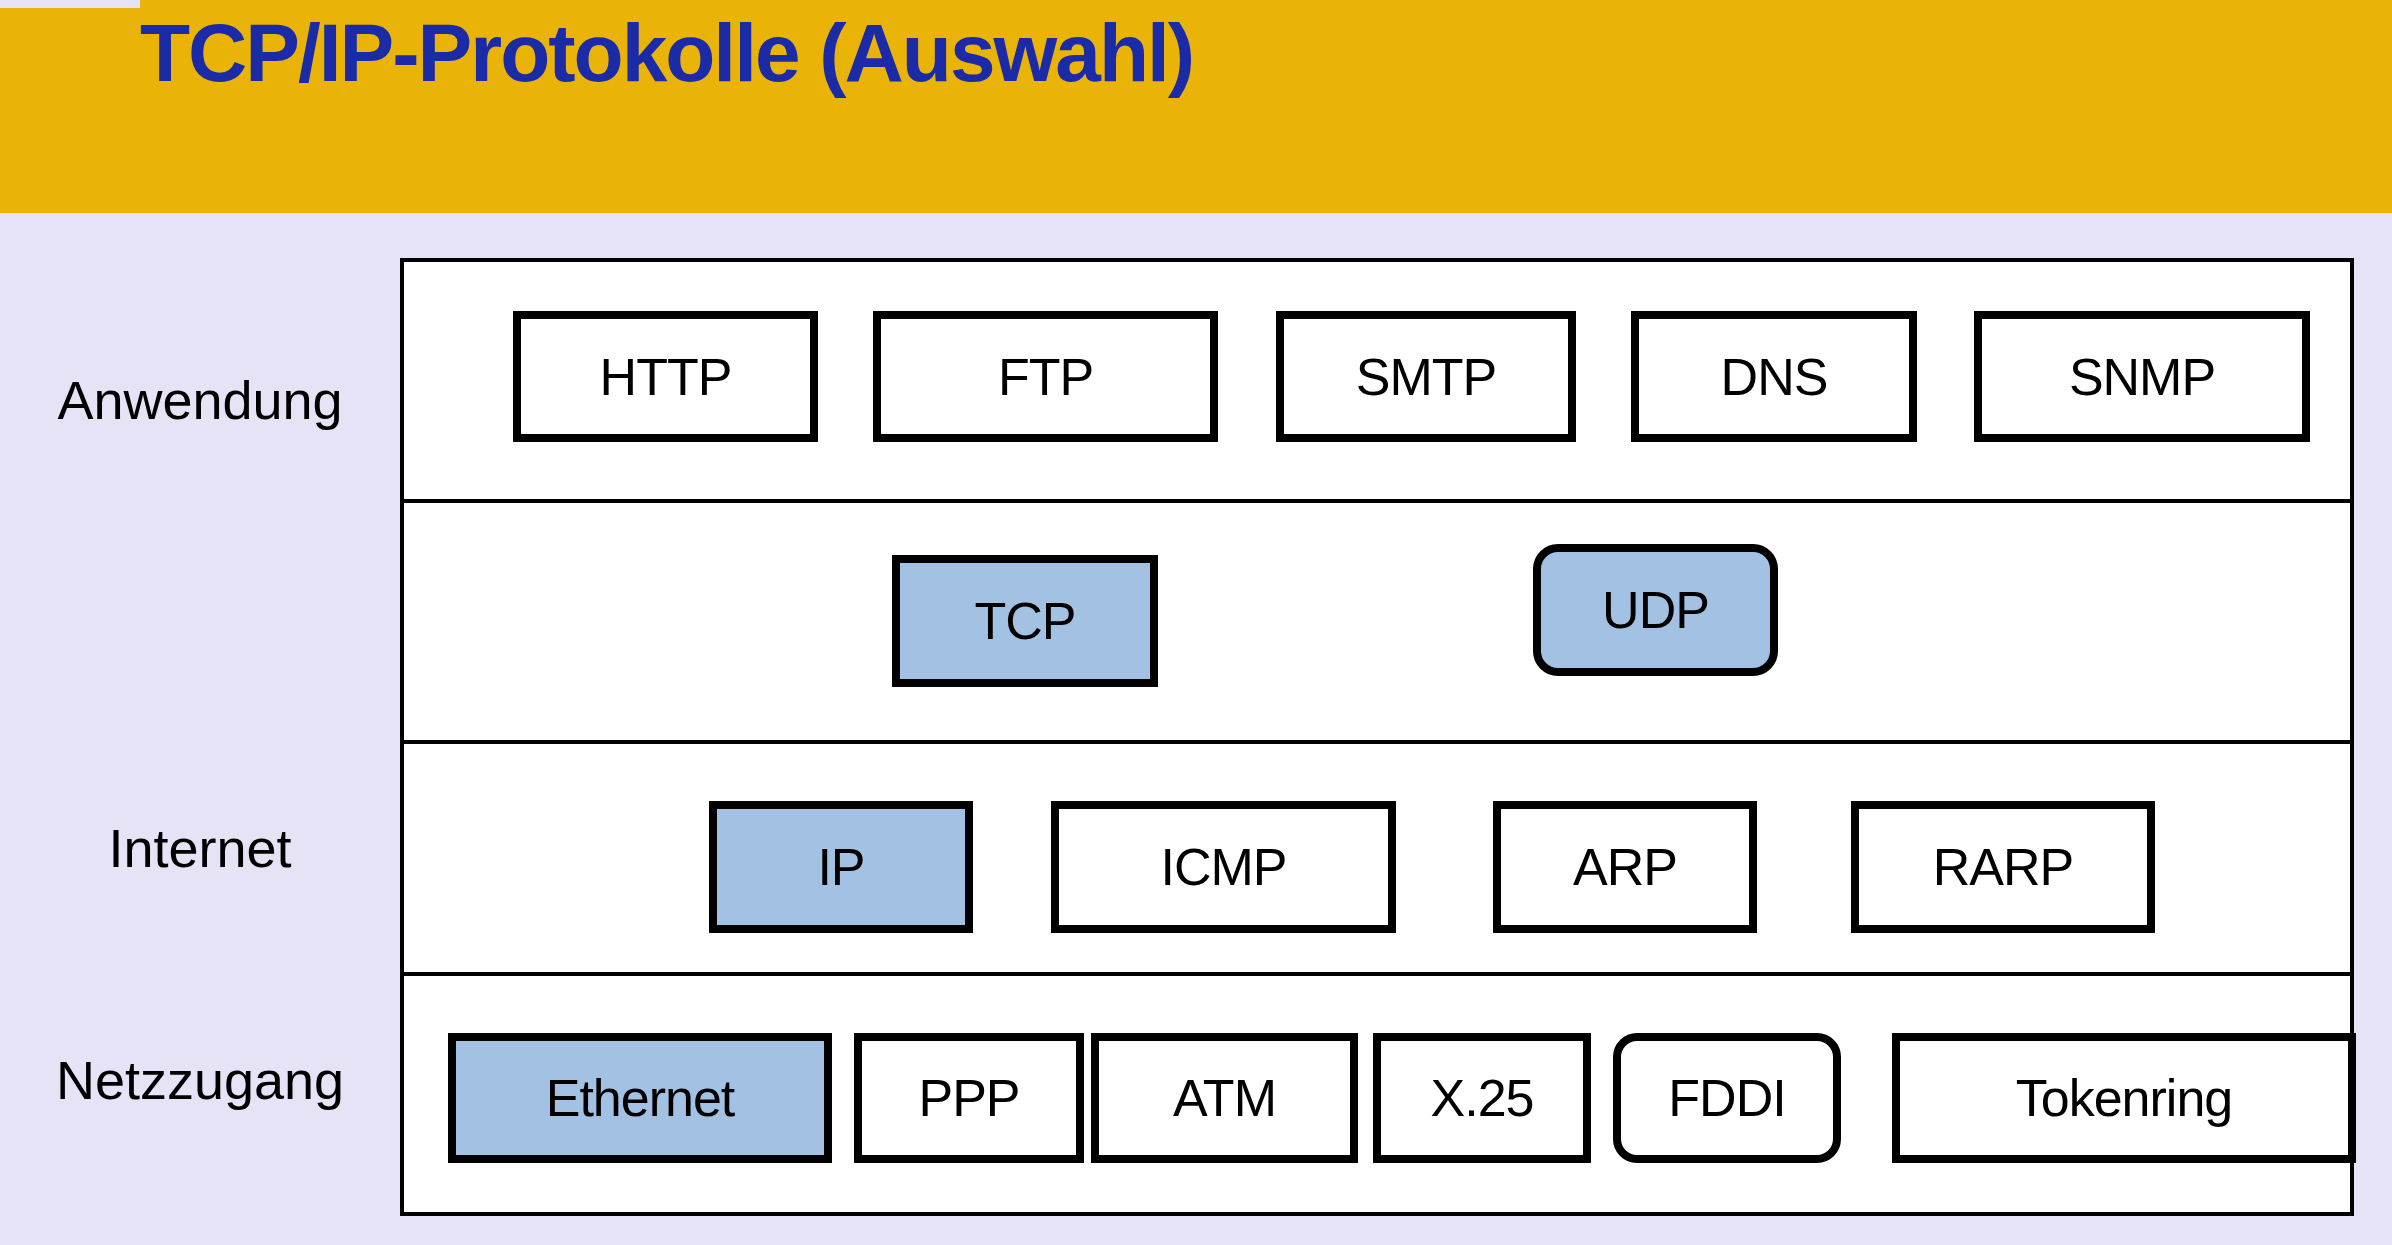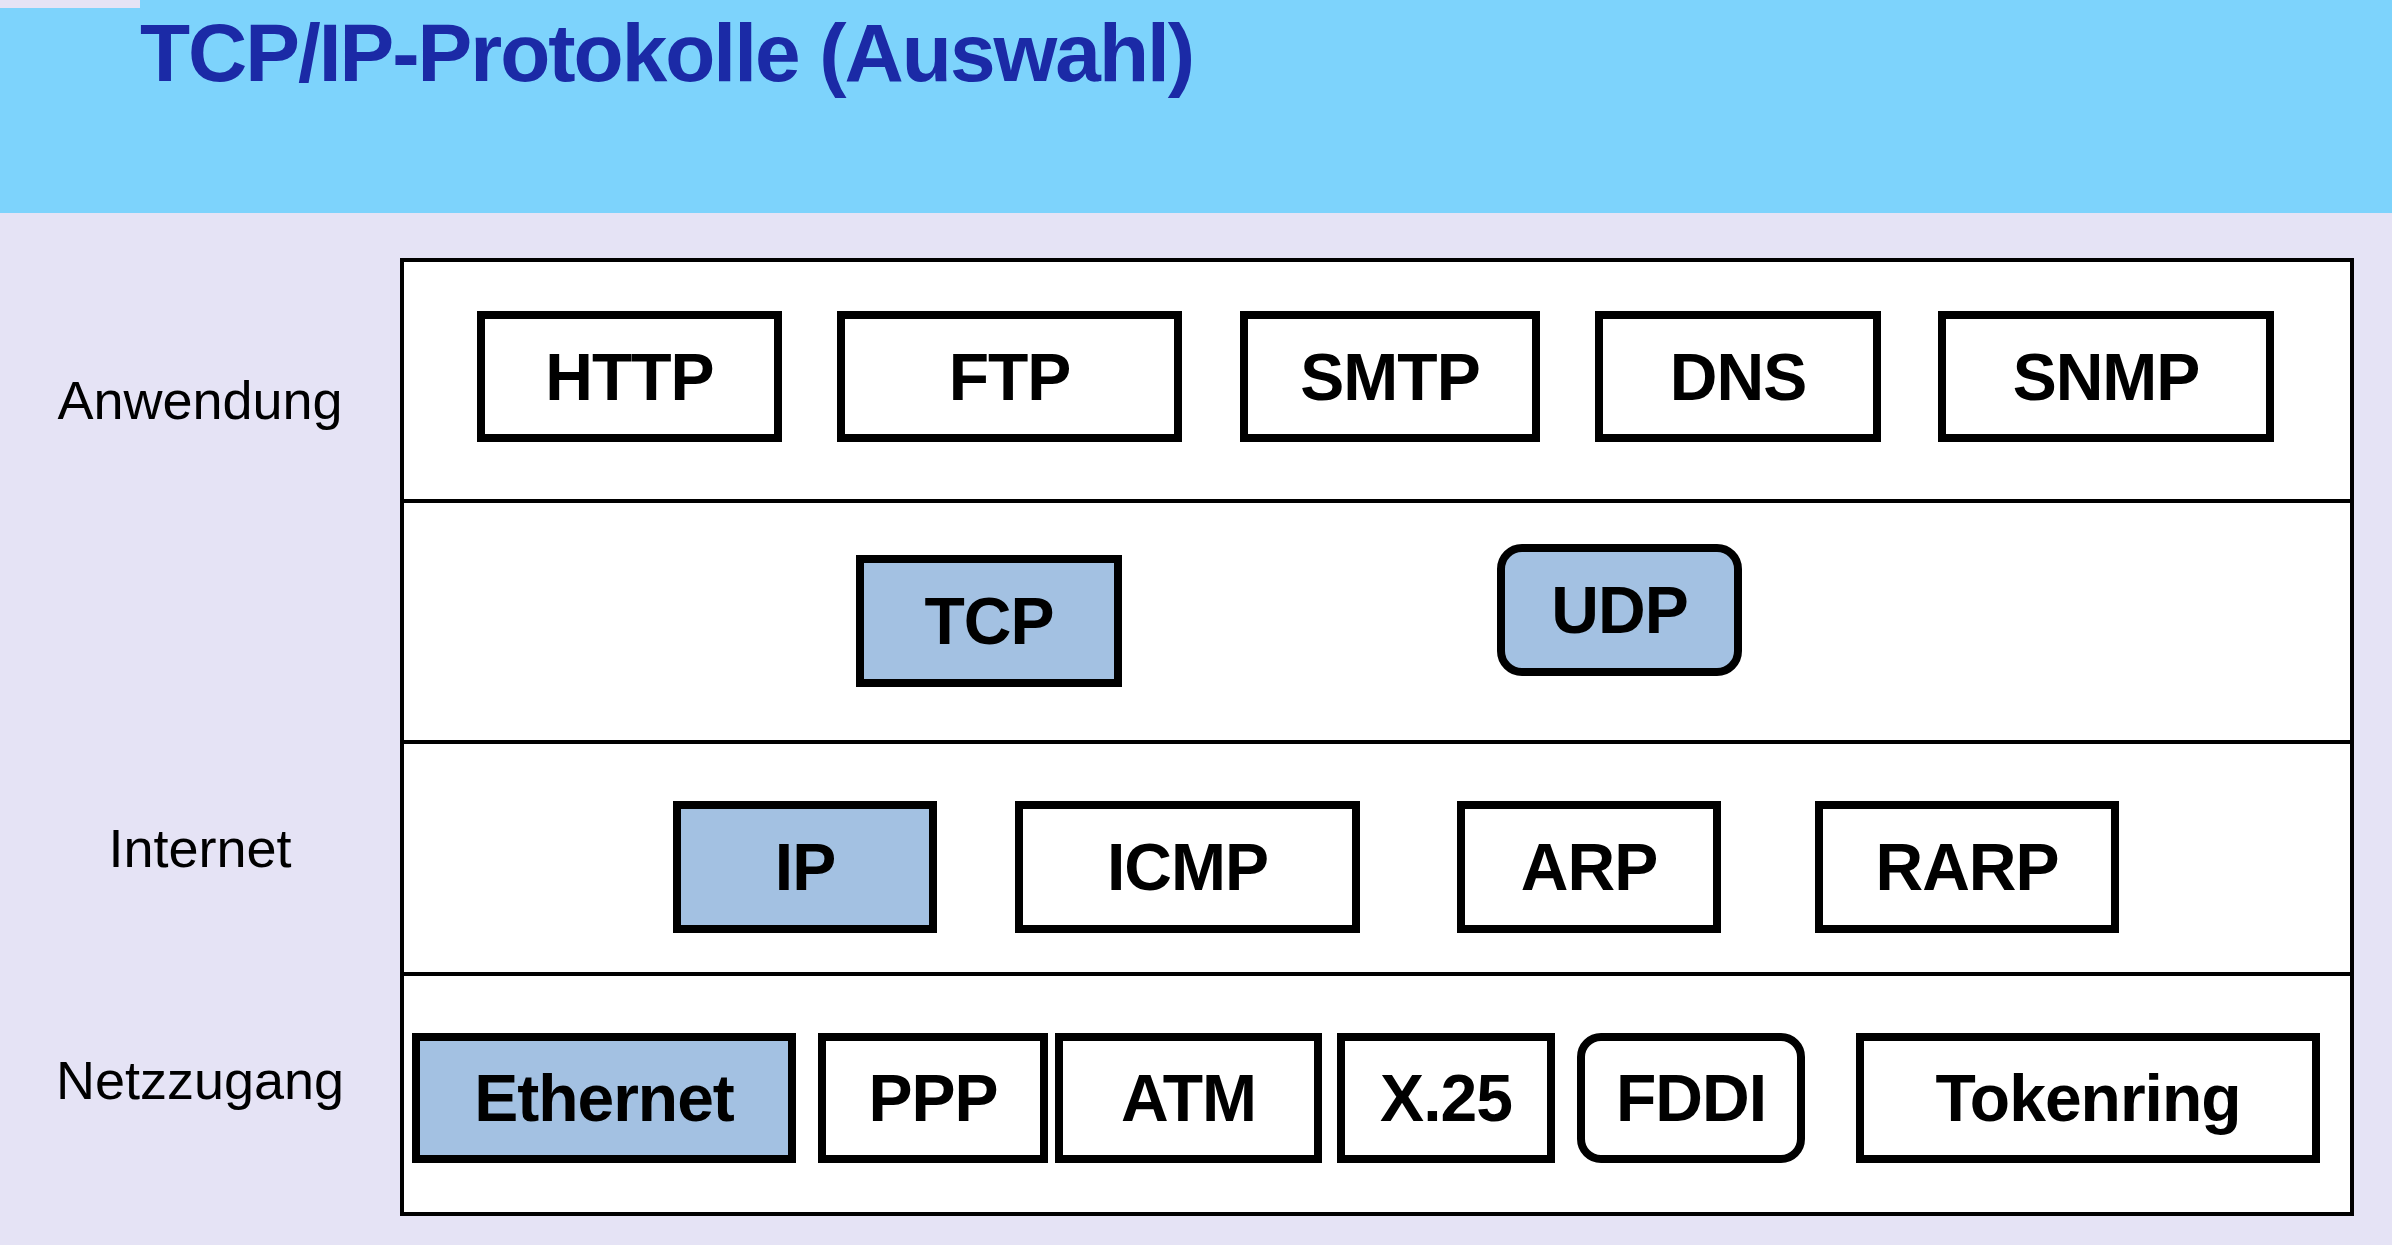--- a/index.html
+++ b/index.html
@@ -1,17 +1,17 @@
 <!DOCTYPE html>
 <html><head>
 <meta charset="utf-8">
 <style>
   html,body{margin:0;padding:0;}
   body{font-family:"Liberation Sans", sans-serif; background:#ffffff;}
-  #stage{position:relative; width:2392px; height:1245px; background:#7dd3fc; overflow:hidden;}
+  #stage{position:relative; width:2392px; height:1245px; background:#eab308; overflow:hidden;}
 
   
   .body-band{position:absolute; left:0; top:213px; width:2392px; height:1032px; background:#e5e3f5;}
   .corner-strip{position:absolute; left:0; top:0; width:140px; height:8px; background:#e5e3f5;}
 
   
   .title{position:absolute; left:140px; top:8px; font-size:82px; font-weight:bold;
          color:#1b2aa6; letter-spacing:-2px; line-height:1.1; white-space:nowrap;}
 
   
@@ -19,21 +19,21 @@
                font-size:54px; line-height:70px; color:#000;}
 
   
   .bigbox{position:absolute; left:400px; top:258px; width:1954px; height:958px;
           border:4px solid #000; background:#ffffff; box-sizing:border-box;}
   .divider{position:absolute; left:0; width:1946px; height:4px; background:#000;}
 
   
   .proto{position:absolute; box-sizing:border-box; border:8px solid #000; background:#ffffff;
          display:flex; align-items:center; justify-content:center;
-         font-weight:bold; font-size:66px; color:#000; letter-spacing:-1px; white-space:nowrap;}
+         font-weight:normal; font-size:52px; color:#000; letter-spacing:-1px; white-space:nowrap;margin-left:36px;}
   .proto.hl{background:#a3c1e2;}
 </style>
 </head>
 <body>
 
 <div id="stage">
 
   <div class="body-band"></div>
   <div class="corner-strip"></div>
 

